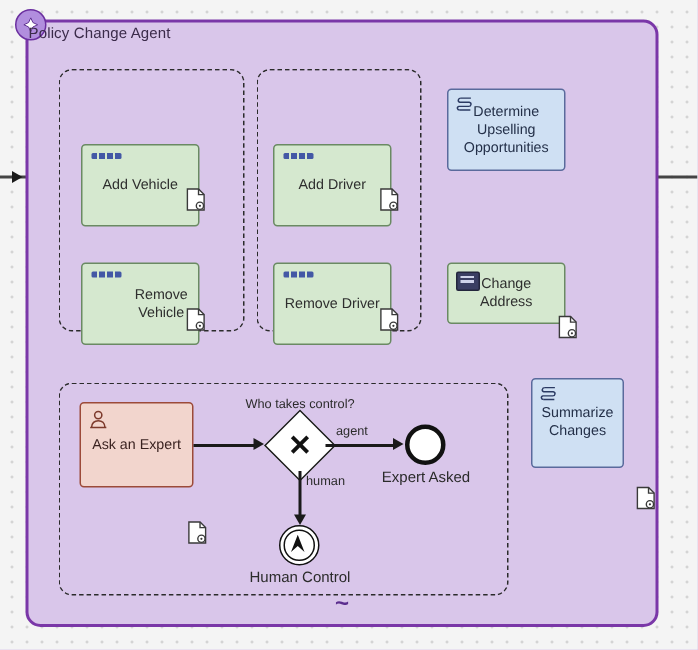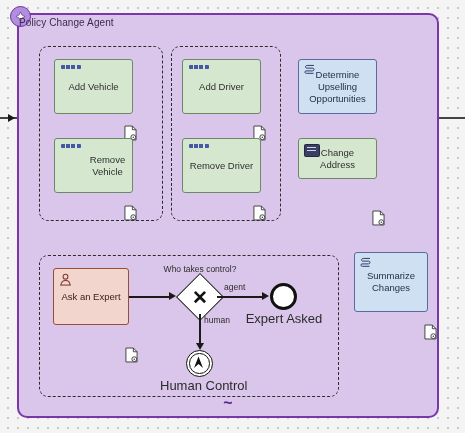--- a/index.html
+++ b/index.html
@@ -51,21 +51,21 @@
 
   
   .task{
     position:absolute;box-sizing:border-box;
     border-radius:3px;
     display:flex;align-items:center;justify-content:center;
     text-align:center;
     font-size:9.5px;line-height:12px;color:#2e2e2e;
     padding:4px;
   }
-  .task.green{background:#d5e8cf;border:1.6px solid #6a8a63;}
+  .task.green{background:#d5e8cf;border:1.6px solid #6a8a63;margin-top:37px;}
   .task.blue{background:#cfe0f3;border:1.6px solid #5a6a9c;color:#243049;}
   .task.red{background:#f2d5cd;border:1.6px solid #9c4a39;color:#3a2220;justify-content:center;}
 
   .task .tlabel{display:block;}
 
   
   .wordmark{
     position:absolute;left:6px;top:5px;
     height:4px;width:20px;
     background:
@@ -116,21 +116,21 @@
     background:#fff;border:3px solid #111;box-sizing:border-box;
   }
   .intevent{
     position:absolute;width:27px;height:27px;border-radius:50%;
     background:#fff;border:1.6px solid #111;box-sizing:border-box;
   }
   .intevent:before{
     content:"";position:absolute;inset:2.2px;border-radius:50%;border:1.6px solid #111;
   }
   .ev-label{
-    position:absolute;text-align:center;font-size:13px;line-height:10px;color:#2b2b2b;
+    position:absolute;text-align:center;font-size:10px;line-height:10px;color:#2b2b2b;
     white-space:nowrap;
   }
 
   
   .flow{position:absolute;background:#1a1a1a;}
   .flow.h{height:1.6px;}
   .flow.v{width:1.6px;}
   .arrow-r{
     position:absolute;width:0;height:0;
     border-top:4.5px solid transparent;border-bottom:4.5px solid transparent;
@@ -269,21 +269,21 @@
     <div class="arrow-d" style="left:176.5px;top:328px;"></div>
     <div class="flow-label" style="left:185px;top:300px;">human</div>
 
     <div class="intevent" style="left:167px;top:335px;">
       <svg width="27" height="27" viewBox="0 0 27 27" style="position:absolute;left:-1.6px;top:-1.6px;">
         <path d="M13.5 7.5 L18 19 L13.5 15 L9 19 Z" fill="#111111"></path>
       </svg>
     </div>
     <div class="ev-label" style="left:141px;top:366px;width:80px;">Human Control</div>
 
-    <div class="task blue" style="left:335px;top:237px;width:74px;height:60px;">
+    <div class="task blue" style="left:335px;top:237px;width:62px;height:60px;">
       <svg class="scripticon" viewBox="0 0 14 15">
         <path d="M3.5 1.5 c-2 0 -2.6 2.4 -0.8 2.9 h6.8 c1.9 .4 1.6 3 -.4 3 H2.2 c-1.8 .3 -1.6 2.6 .5 2.6" fill="none" stroke="#2b3a63" stroke-width="1.05"></path>
         <path d="M3.5 1.5 h7.2 M2.7 10 h7.6" fill="none" stroke="#2b3a63" stroke-width="1.05"></path>
       </svg>
       <span class="tlabel">Summarize Changes</span>
     </div>
     <svg class="dataobj" style="left:405px;top:309px;" viewBox="0 0 14 17">
       <path d="M1 1 h8 l4 4 v11 h-12 z" fill="#ffffff" stroke="#3a3a3a" stroke-width="1"></path>
       <path d="M9 1 v4 h4" fill="none" stroke="#3a3a3a" stroke-width="1"></path>
       <circle cx="10" cy="13" r="2.6" fill="#ffffff" stroke="#3a3a3a" stroke-width="1"></circle>

